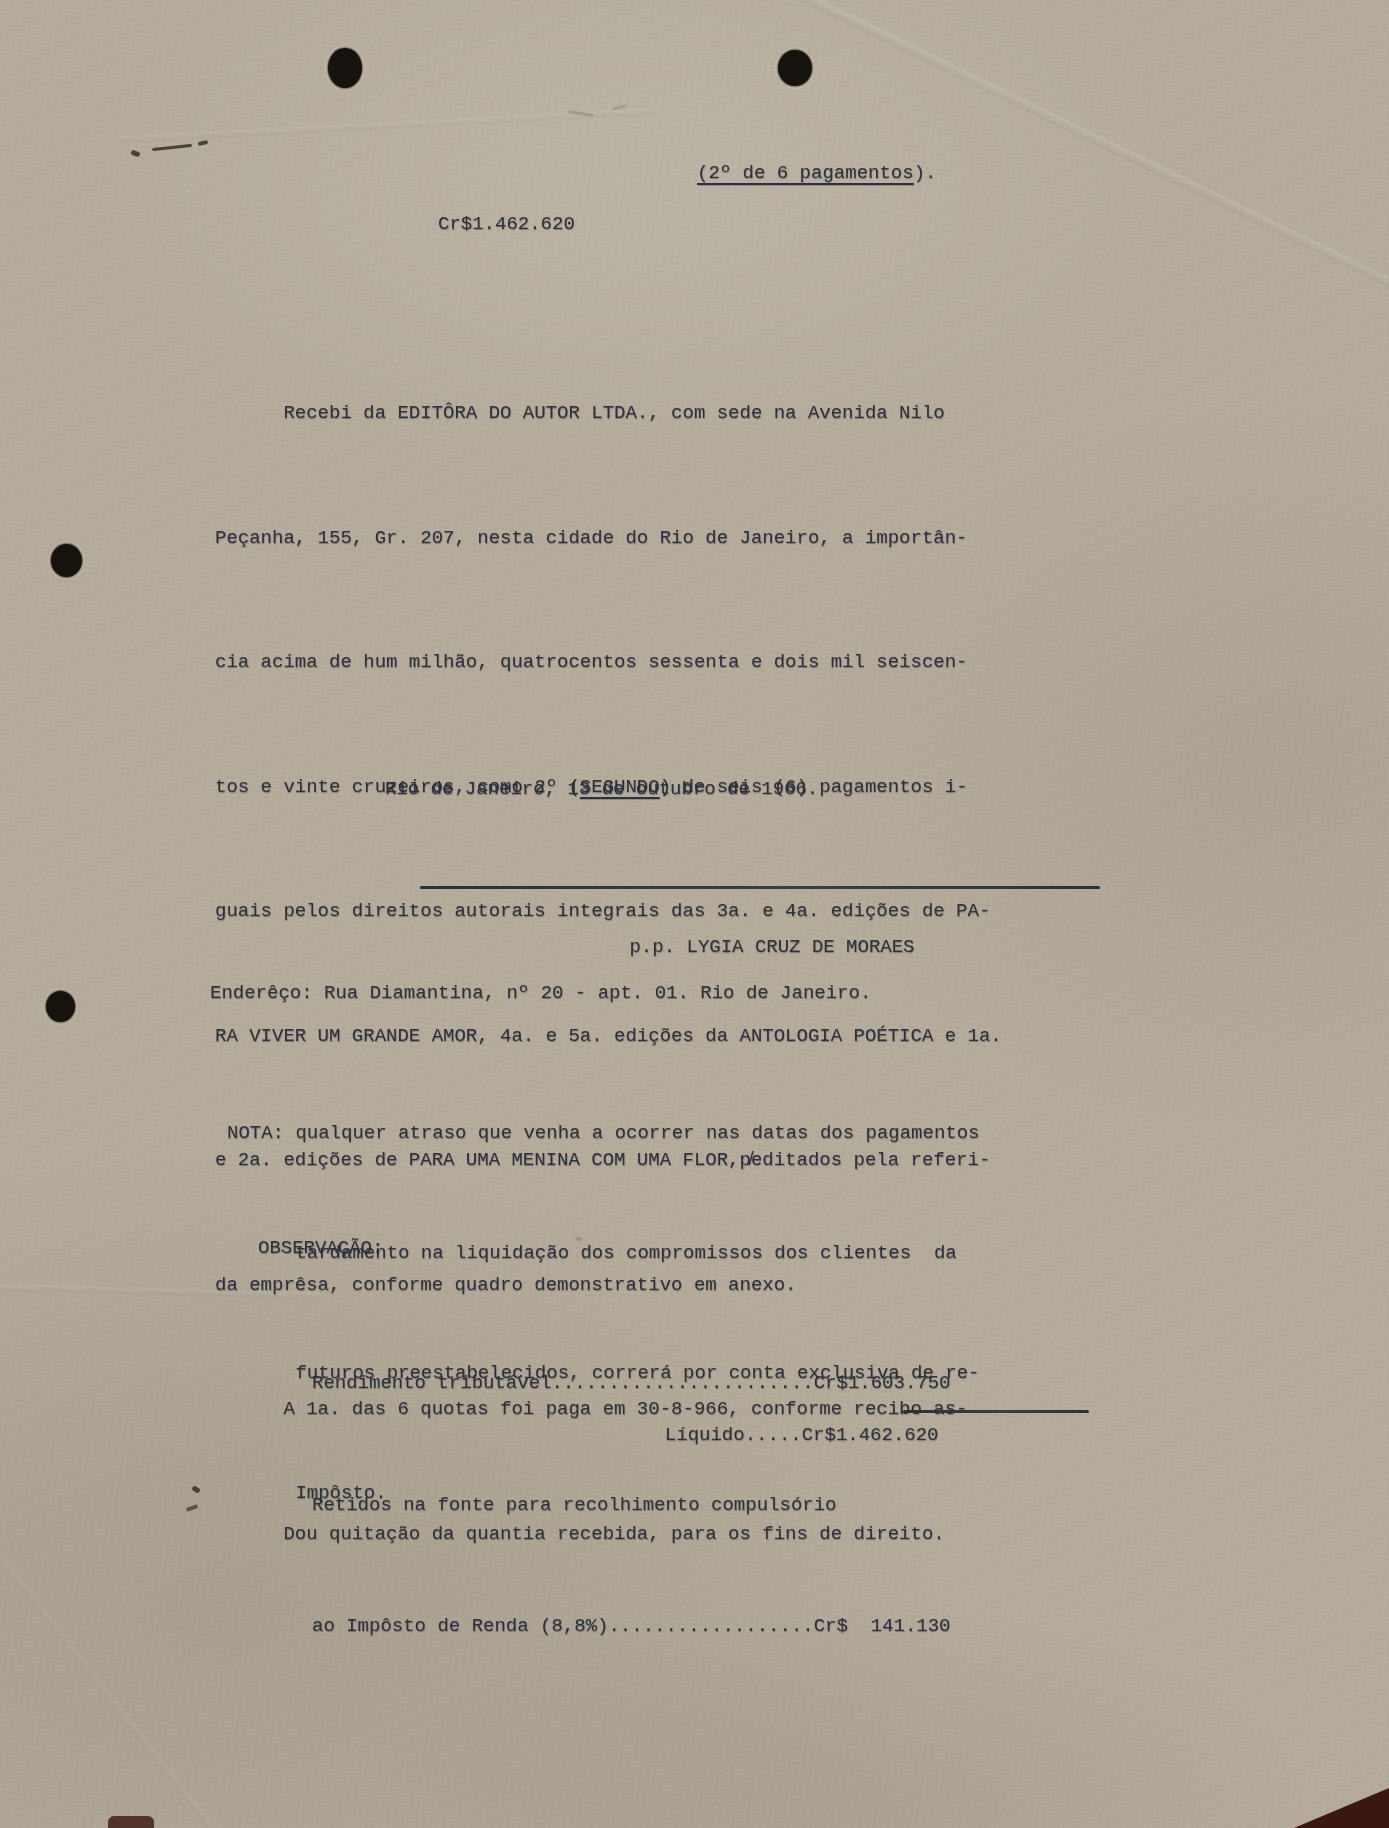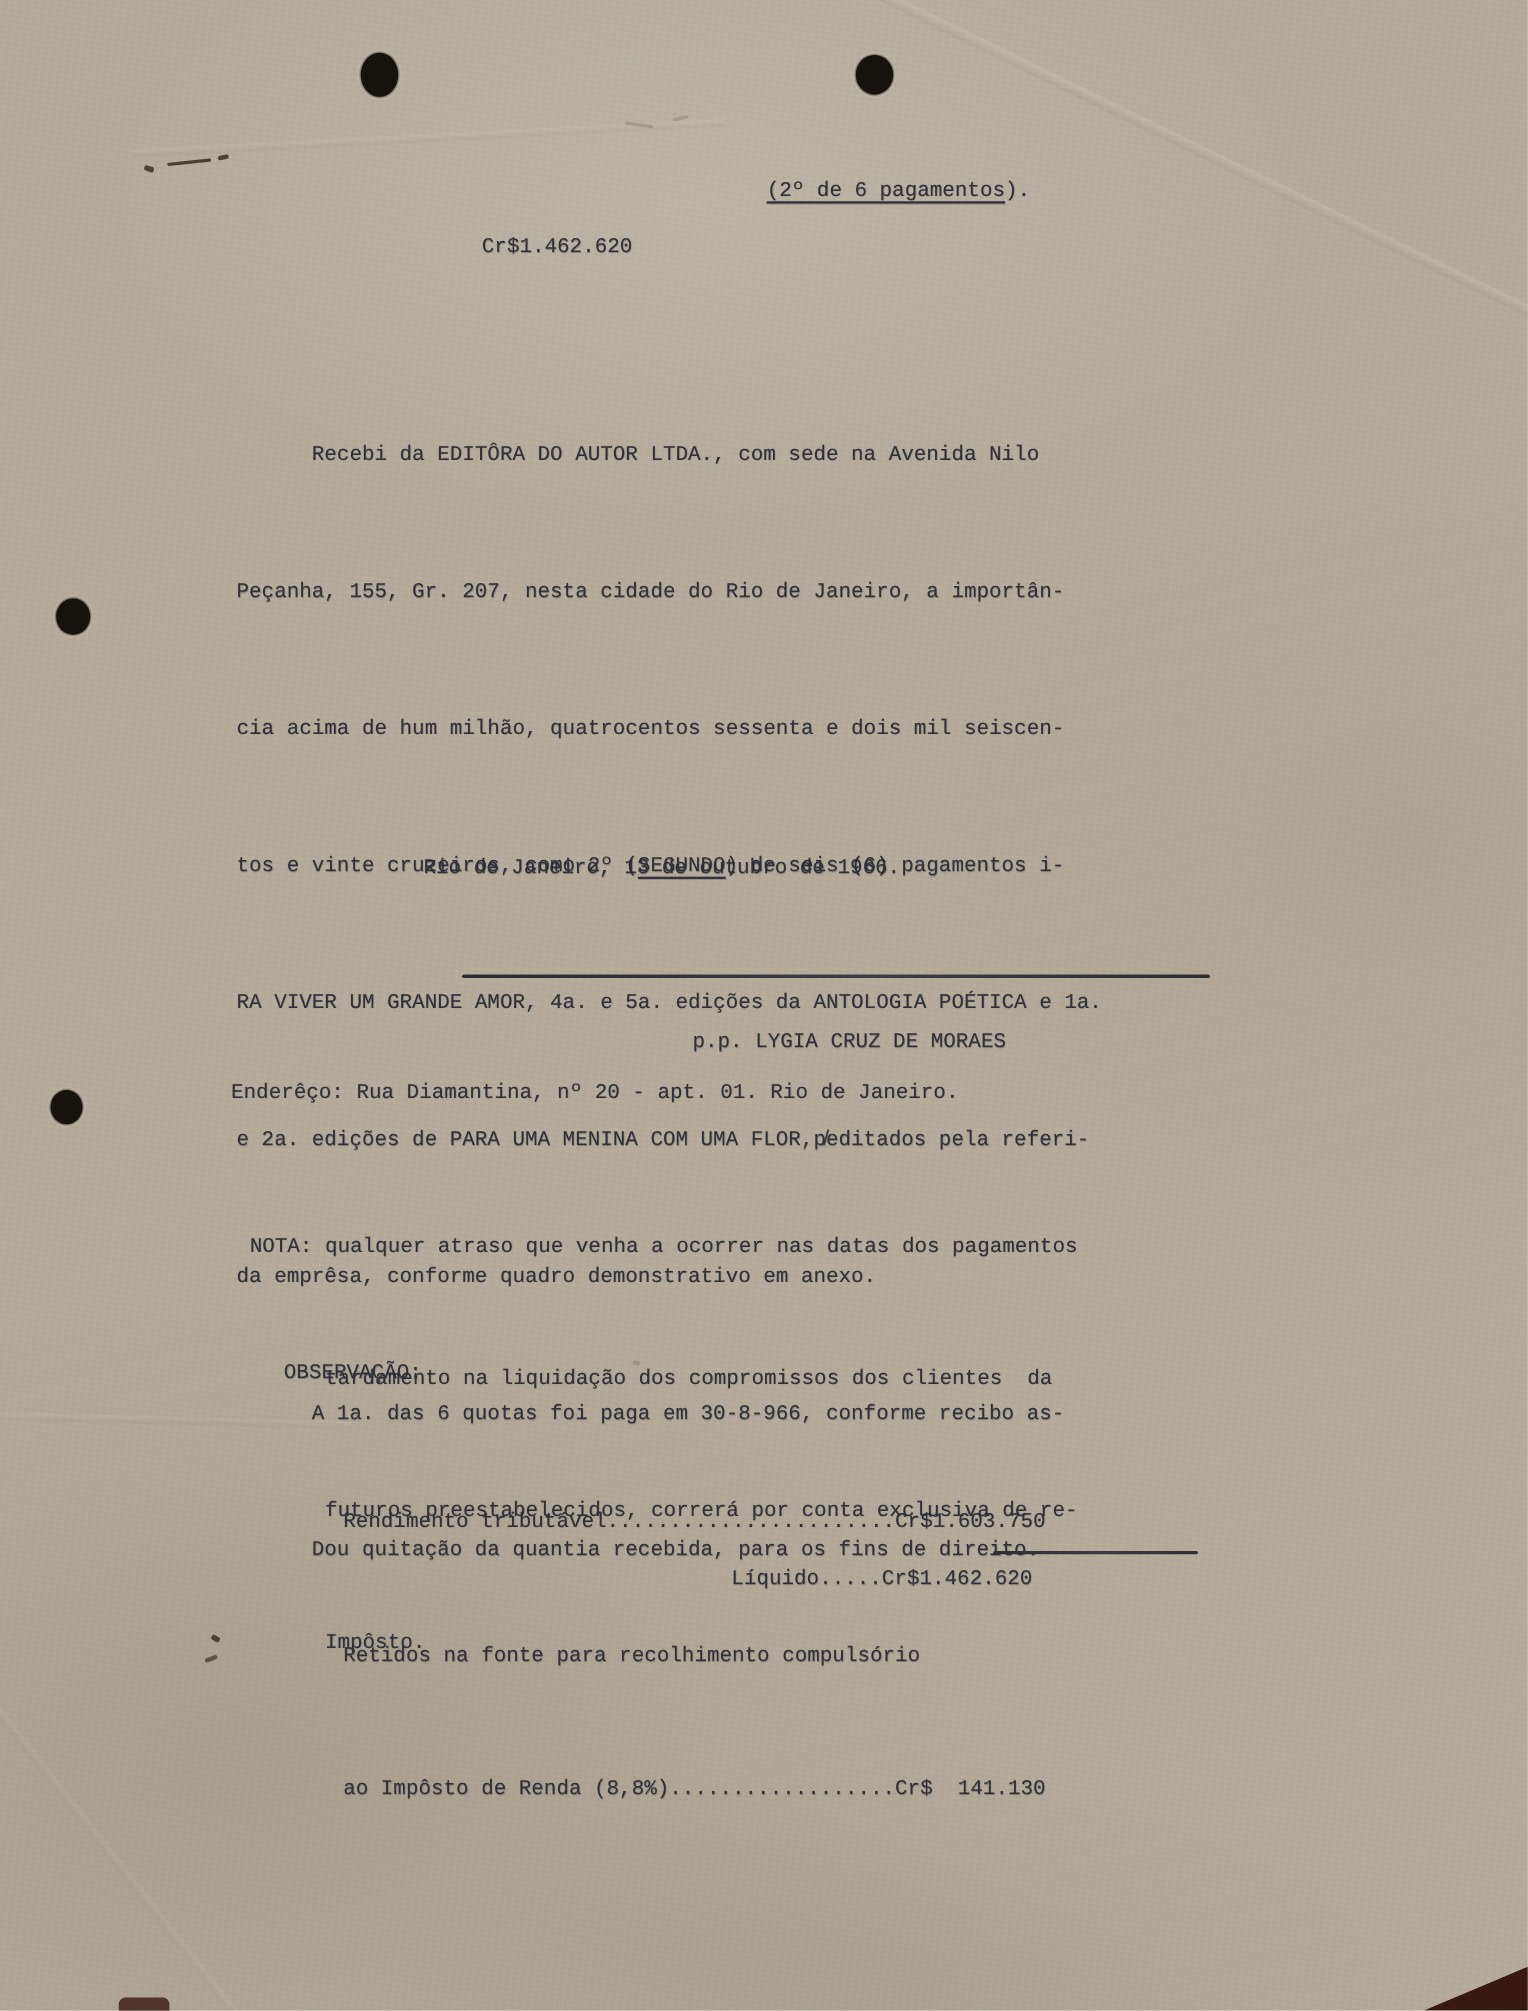--- a/index.html
+++ b/index.html
@@ -66,20 +66,21 @@
 
   <div class="ink" style="left:697px;top:162px;"><span class="u">(2º de 6 pagamentos</span><span>).</span></div>
 
   <div class="ink" style="left:438px;top:213px;">Cr$1.462.620</div>
 
   <div class="ink body-block" style="left:203px;top:310px;">
     <div class="line">      Recebi da EDITÔRA DO AUTOR LTDA., com sede na Avenida Nilo</div>
     <div class="line">Peçanha, 155, Gr. 207, nesta cidade do Rio de Janeiro, a importân-</div>
     <div class="line">cia acima de hum milhão, quatrocentos sessenta e dois mil seiscen-</div>
     <div class="line"><span>tos e vinte cruzeiros, como 2º (</span><span class="u">SEGUNDO</span><span>) de seis (6) pagamentos i-</span></div>
+    <div class="line">guais pelos direitos autorais integrais das 3a. e 4a. edições de PA-</div>
     <div class="line">RA VIVER UM GRANDE AMOR, 4a. e 5a. edições da ANTOLOGIA POÉTICA e 1a.</div>
     <div class="line">e 2a. edições de PARA UMA MENINA COM UMA FLOR,p̸editados pela referi-</div>
     <div class="line">da emprêsa, conforme quadro demonstrativo em anexo.</div>
     <div class="line">      A 1a. das 6 quotas foi paga em 30-8-966, conforme recibo as-</div>
     <div class="line">      Dou quitação da quantia recebida, para os fins de direito.</div>
   </div>
 
   <div class="ink" style="left:385px;top:778px;">Rio de Janeiro, 13 de outubro de 1966.</div>
 
   <div class="rule" style="left:420px;top:886px;width:680px;height:3px;"></div>

